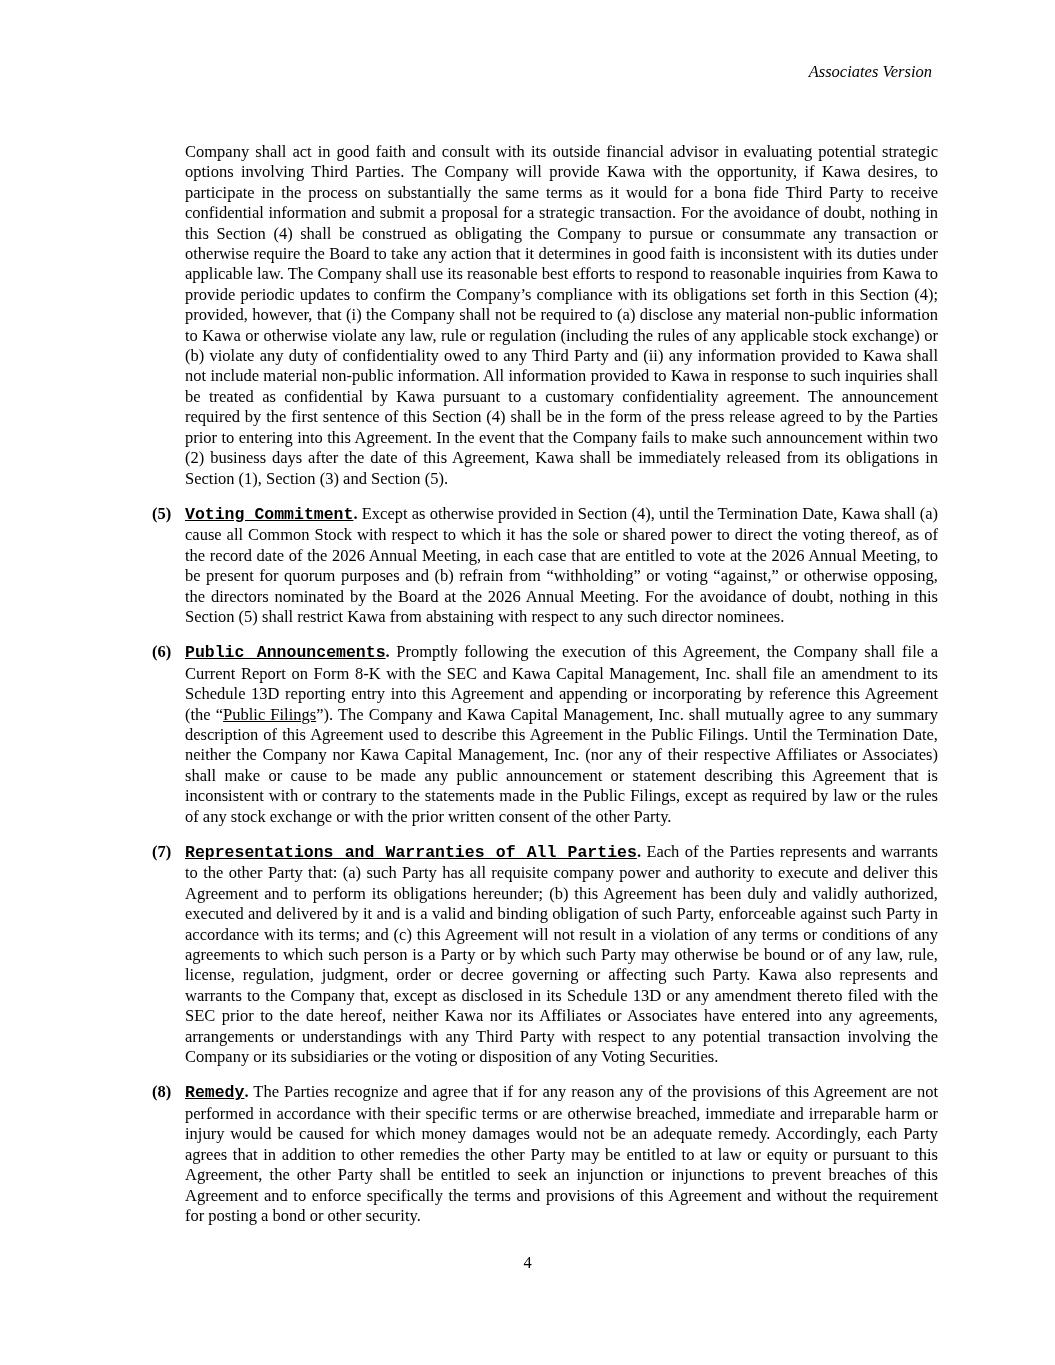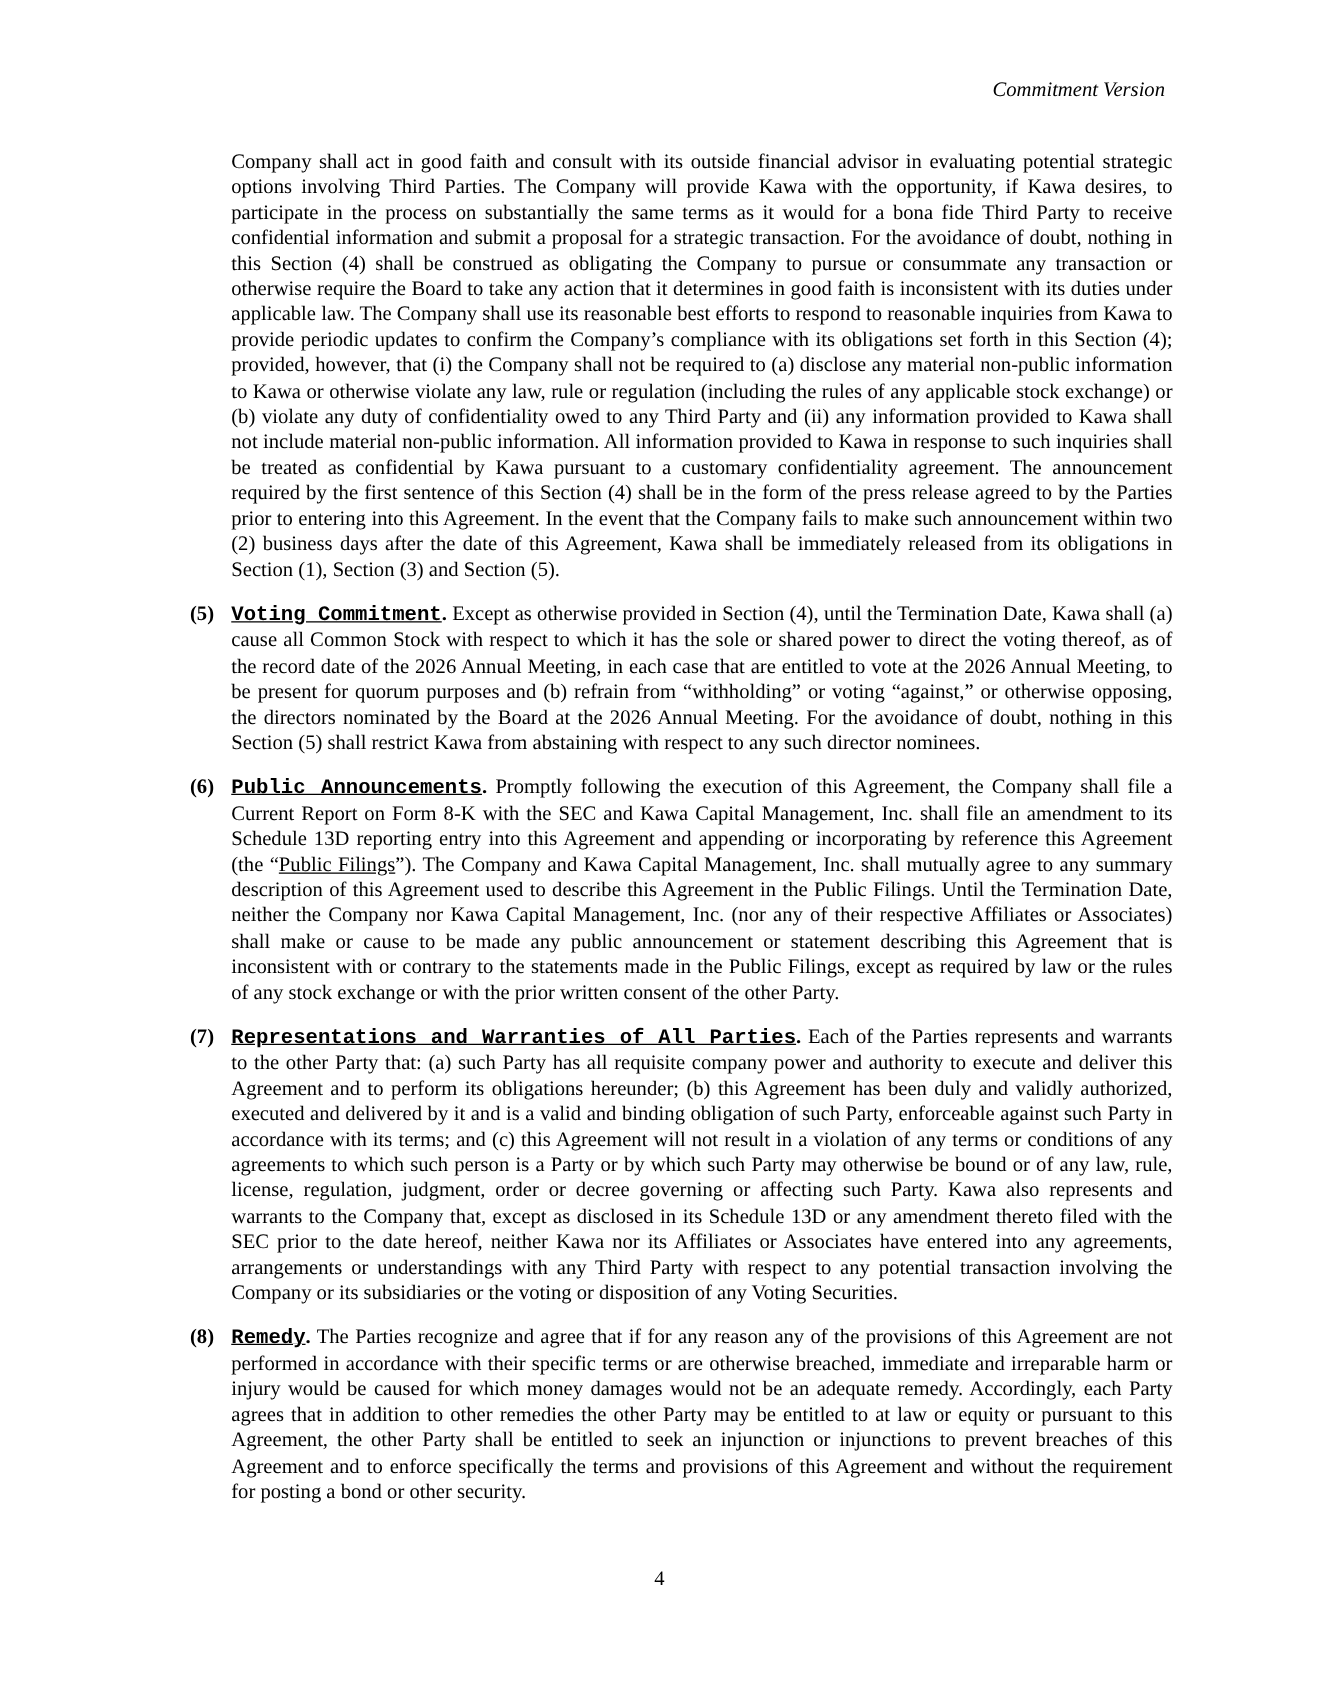--- a/index.html
+++ b/index.html
@@ -16,21 +16,21 @@
   }
   .header-right {
     position: absolute;
     top: 62px;
     right: 123px;
     font-style: italic;
     font-size: 16.5px;
   }
   .doc-body {
     position: absolute;
-    top: 119px;
+    top: 142px;
     left: 185px;
     width: 753px;
   }
   .section {
     position: relative;
     text-align: justify;
     margin-bottom: 15px;
   }
   .num {
     position: absolute;
@@ -48,21 +48,21 @@
     left: 0;
     width: 1055px;
     text-align: center;
     font-size: 16.5px;
   }
 </style>
 </head>
 <body>
 
 <div class="page">
-  <div class="header-right">Commitment Version</div>
+  <div class="header-right">Associates Version</div>
 
   <div class="doc-body">
       <div class="section"><span class="run-normal">Company shall act in good faith and consult with its outside financial advisor in evaluating potential strategic options involving Third Parties. The Company will provide Kawa with the opportunity, if Kawa desires, to participate in the process on substantially the same terms as it would for a bona fide Third Party to receive confidential information and submit a proposal for a strategic transaction. For the avoidance of doubt, nothing in this Section (4) shall be construed as obligating the Company to pursue or consummate any transaction or otherwise require the Board to take any action that it determines in good faith is inconsistent with its duties under applicable law. The Company shall use its reasonable best efforts to respond to reasonable inquiries from Kawa to provide periodic updates to confirm the Company’s compliance with its obligations set forth in this Section (4); provided, however, that (i) the Company shall not be required to (a) disclose any material non-public information to Kawa or otherwise violate any law, rule or regulation (including the rules of any applicable stock exchange) or (b) violate any duty of confidentiality owed to any Third Party and (ii) any information provided to Kawa shall not include material non-public information. All information provided to Kawa in response to such inquiries shall be treated as confidential by Kawa pursuant to a customary confidentiality agreement. The announcement required by the first sentence of this Section (4) shall be in the form of the press release agreed to by the Parties prior to entering into this Agreement. In the event that the Company fails to make such announcement within two (2) business days after the date of this Agreement, Kawa shall be immediately released from its obligations in Section (1), Section (3) and Section (5).</span></div>
       <div class="section"><span class="num">(5)</span><span class="run-heading">Voting Commitment</span><span class="run-bold">.</span><span class="run-normal"> Except as otherwise provided in Section (4), until the Termination Date, Kawa shall (a) cause all Common Stock with respect to which it has the sole or shared power to direct the voting thereof, as of the record date of the 2026 Annual Meeting, in each case that are entitled to vote at the 2026 Annual Meeting, to be present for quorum purposes and (b) refrain from “withholding” or voting “against,” or otherwise opposing, the directors nominated by the Board at the 2026 Annual Meeting. For the avoidance of doubt, nothing in this Section (5) shall restrict Kawa from abstaining with respect to any such director nominees.</span></div>
       <div class="section"><span class="num">(6)</span><span class="run-heading">Public Announcements</span><span class="run-bold">.</span><span class="run-normal"> Promptly following the execution of this Agreement, the Company shall file a Current Report on Form 8-K with the SEC and Kawa Capital Management, Inc. shall file an amendment to its Schedule 13D reporting entry into this Agreement and appending or incorporating by reference this Agreement (the “</span><span class="run-underline">Public Filings</span><span class="run-normal">”). The Company and Kawa Capital Management, Inc. shall mutually agree to any summary description of this Agreement used to describe this Agreement in the Public Filings. Until the Termination Date, neither the Company nor Kawa Capital Management, Inc. (nor any of their respective Affiliates or Associates) shall make or cause to be made any public announcement or statement describing this Agreement that is inconsistent with or contrary to the statements made in the Public Filings, except as required by law or the rules of any stock exchange or with the prior written consent of the other Party.</span></div>
       <div class="section"><span class="num">(7)</span><span class="run-heading">Representations and Warranties of All Parties</span><span class="run-bold">.</span><span class="run-normal"> Each of the Parties represents and warrants to the other Party that: (a) such Party has all requisite company power and authority to execute and deliver this Agreement and to perform its obligations hereunder; (b) this Agreement has been duly and validly authorized, executed and delivered by it and is a valid and binding obligation of such Party, enforceable against such Party in accordance with its terms; and (c) this Agreement will not result in a violation of any terms or conditions of any agreements to which such person is a Party or by which such Party may otherwise be bound or of any law, rule, license, regulation, judgment, order or decree governing or affecting such Party. Kawa also represents and warrants to the Company that, except as disclosed in its Schedule 13D or any amendment thereto filed with the SEC prior to the date hereof, neither Kawa nor its Affiliates or Associates have entered into any agreements, arrangements or understandings with any Third Party with respect to any potential transaction involving the Company or its subsidiaries or the voting or disposition of any Voting Securities.</span></div>
       <div class="section"><span class="num">(8)</span><span class="run-heading">Remedy</span><span class="run-bold">.</span><span class="run-normal"> The Parties recognize and agree that if for any reason any of the provisions of this Agreement are not performed in accordance with their specific terms or are otherwise breached, immediate and irreparable harm or injury would be caused for which money damages would not be an adequate remedy. Accordingly, each Party agrees that in addition to other remedies the other Party may be entitled to at law or equity or pursuant to this Agreement, the other Party shall be entitled to seek an injunction or injunctions to prevent breaches of this Agreement and to enforce specifically the terms and provisions of this Agreement and without the requirement for posting a bond or other security.</span></div>
     </div>
 
   <div class="page-number">4</div>

